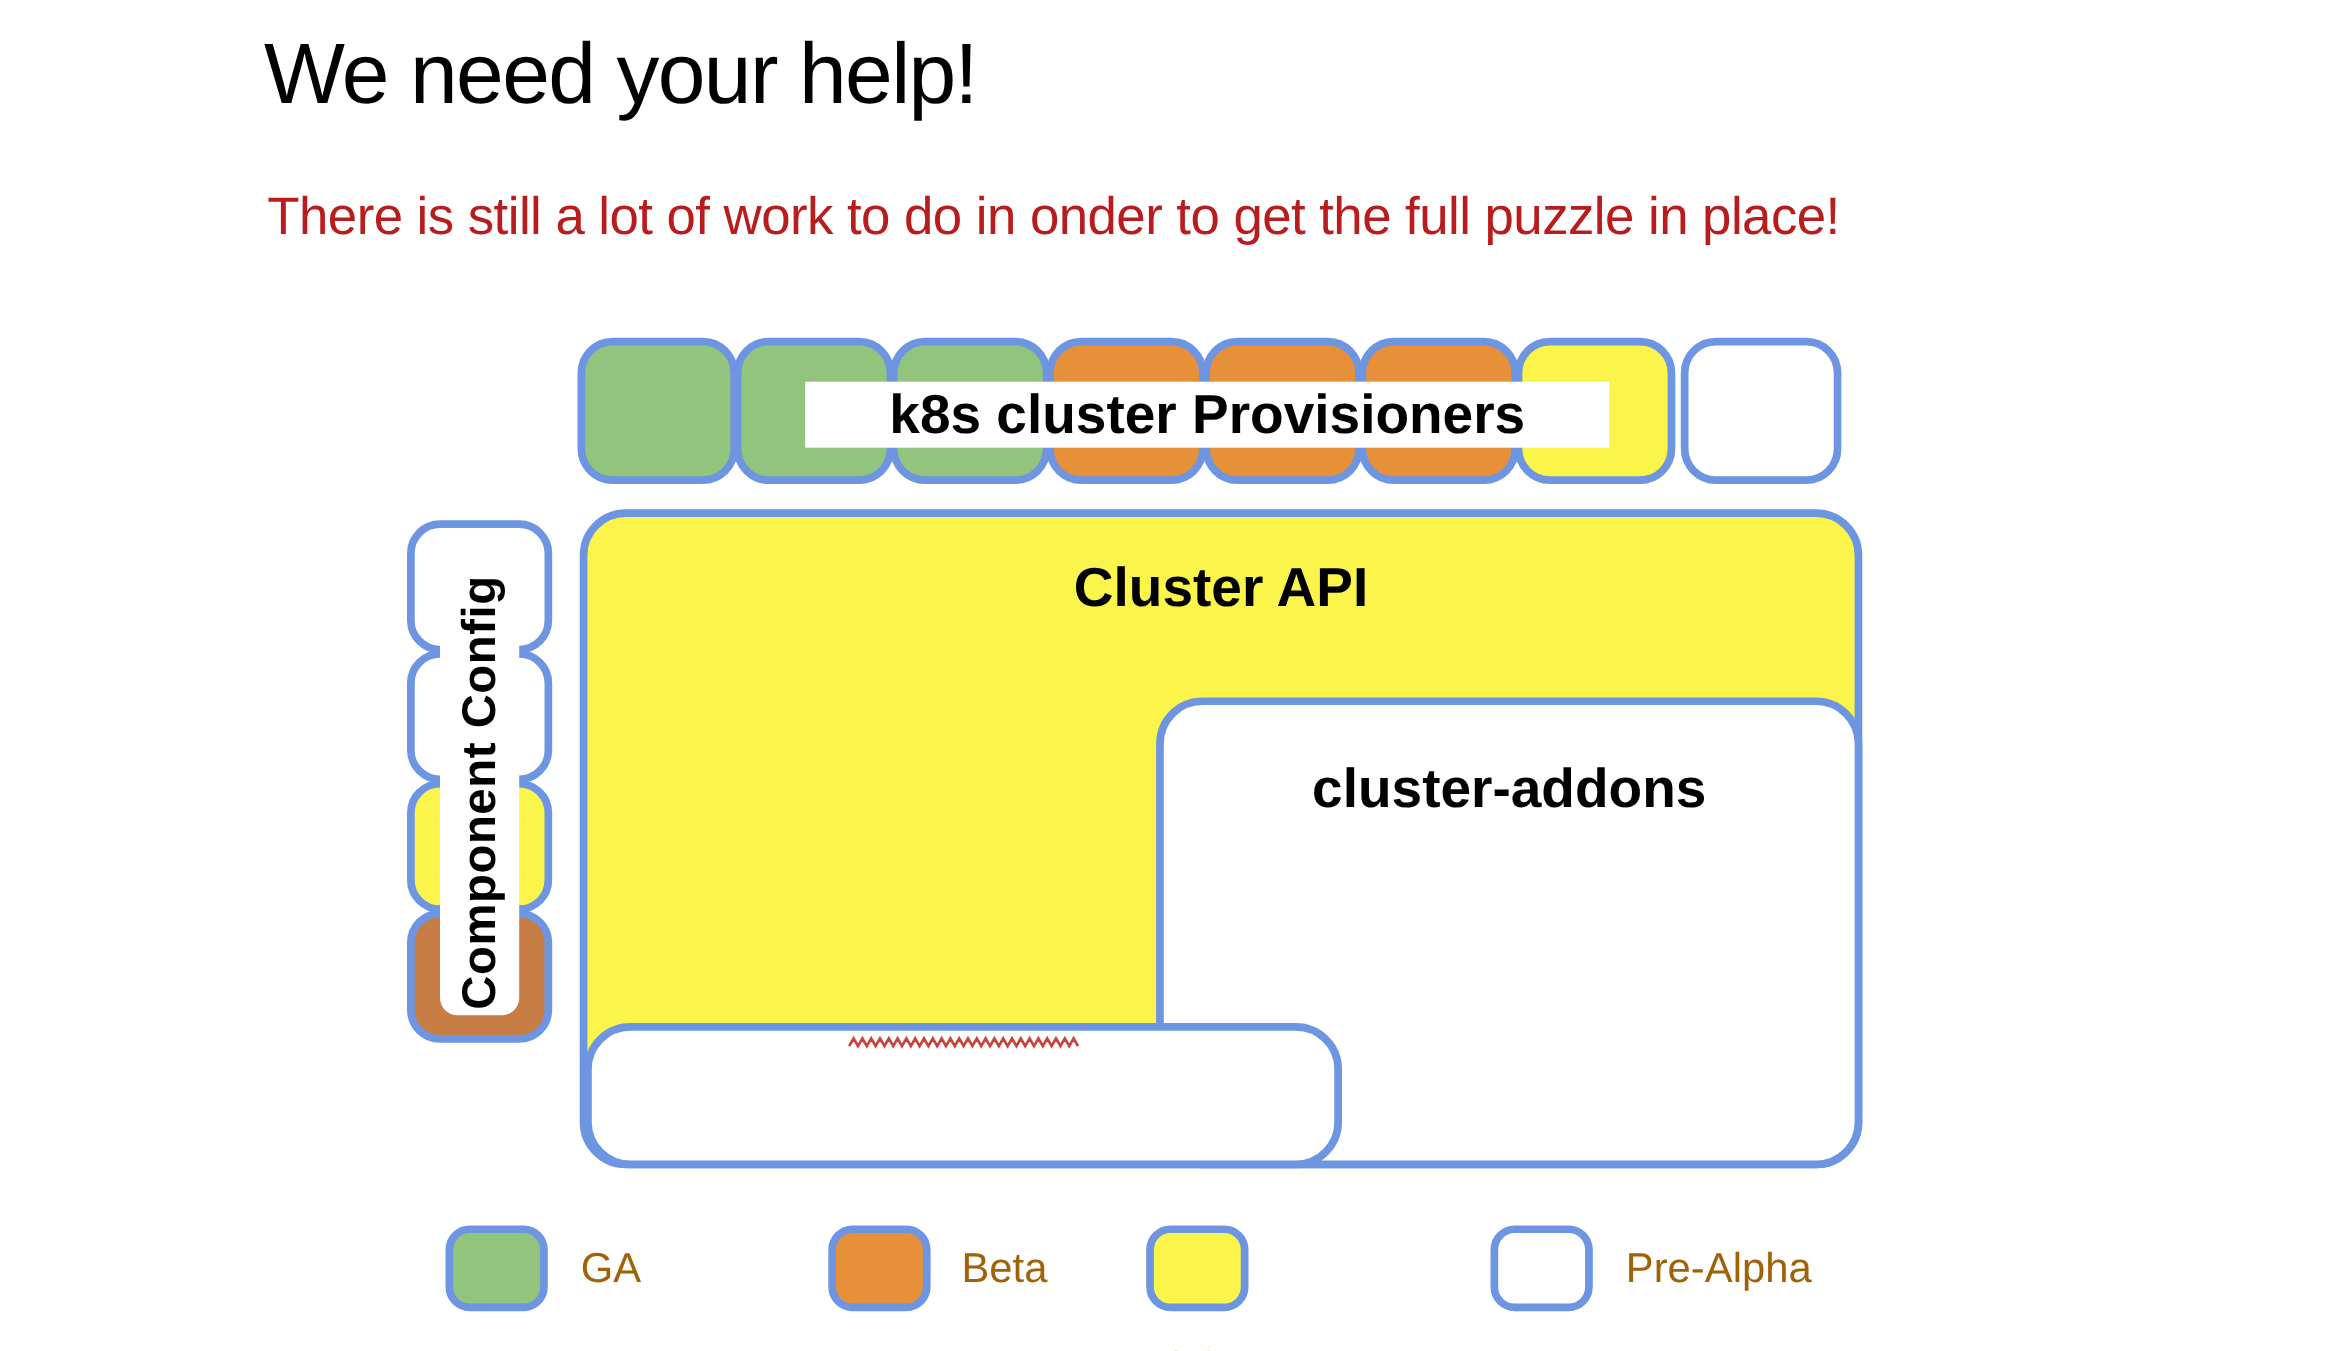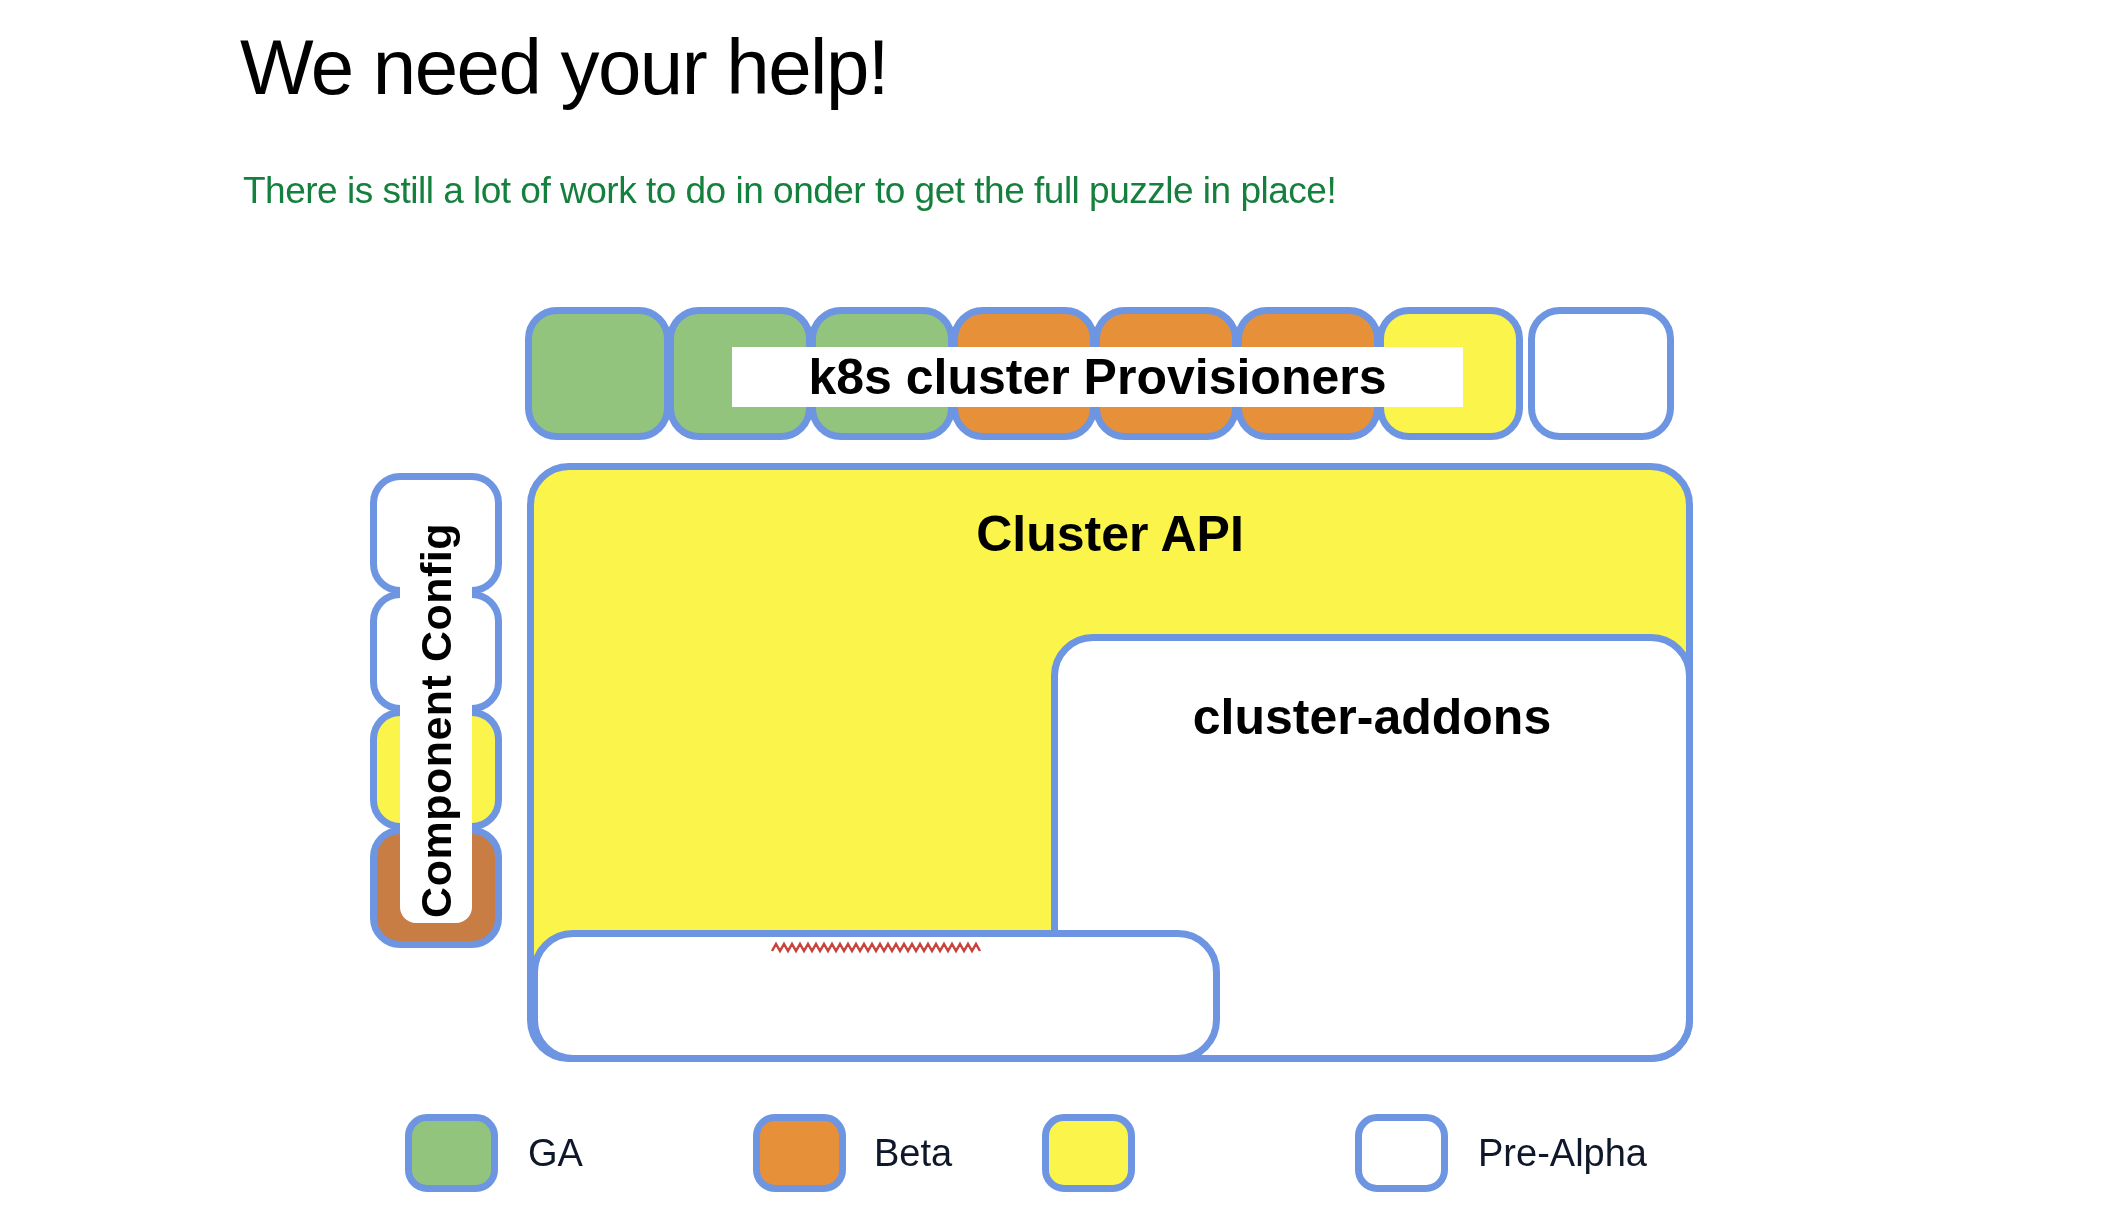--- a/index.html
+++ b/index.html
@@ -25,24 +25,24 @@
     font-size: 78px;
     font-weight: 400;
     letter-spacing: -1.5px;
     color: #000;
     white-space: nowrap;
   }
   .slide-subtitle {
     position: absolute;
     left: 243px;
     top: 170px;
-    font-size: 37px;
+    font-size: 48px;
     font-weight: 400;
     letter-spacing: -0.5px;
-    color: #15803d;
+    color: #b91c1c;
     white-space: nowrap;
   }
 
   
   .puzzle-row {
     position: absolute;
     left: 525px;
     top: 307px;
     display: flex;
     z-index: 5;
@@ -147,21 +147,21 @@
   }
   .legend-item .swatch {
     width: 93px;
     height: 78px;
     border: 7px solid var(--blue);
     border-radius: 22px;
     flex: none;
   }
   .legend-item .legend-label {
     font-size: 38px;
-    color: #0f172a;
+    color: #a16207;
     white-space: nowrap;
   }
   #legend-ga       { left: 405px; }
   #legend-beta     { left: 753px; gap: 28px; }
   #legend-alpha    { left: 1040px; flex-direction: column; }
   #legend-prealpha { left: 1355px; }
 </style>
 </head>
 <body>
 

